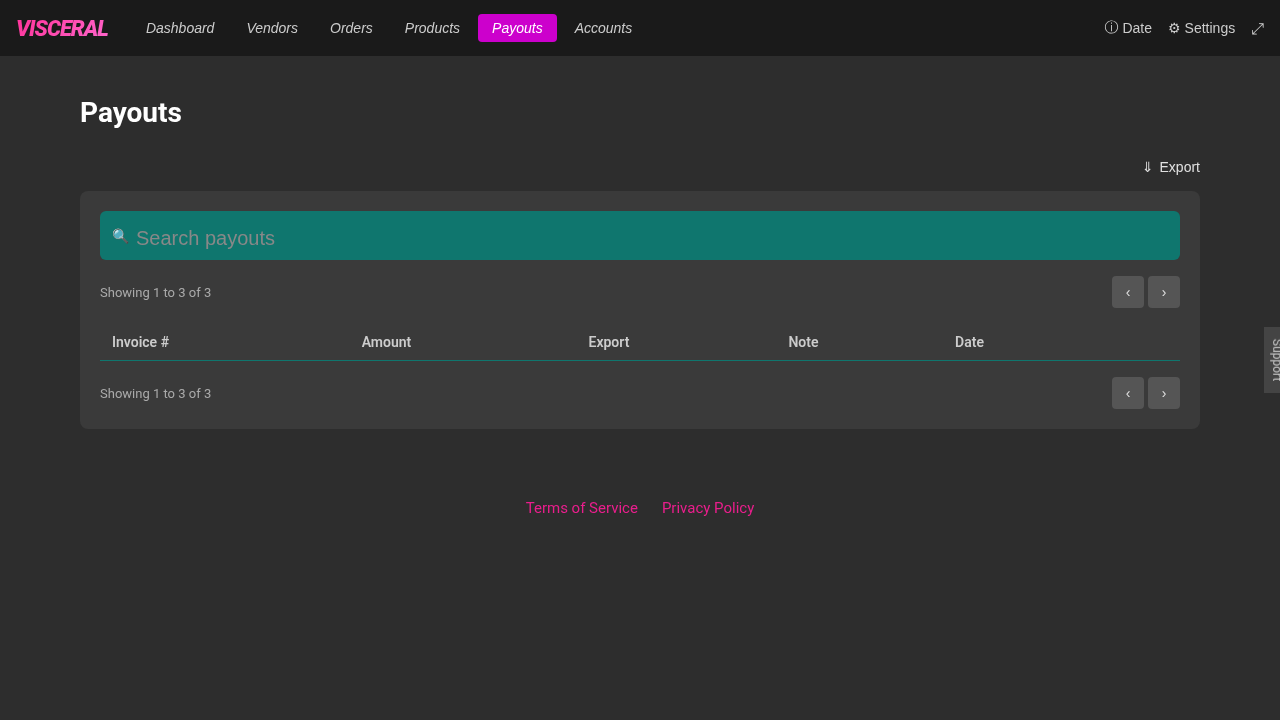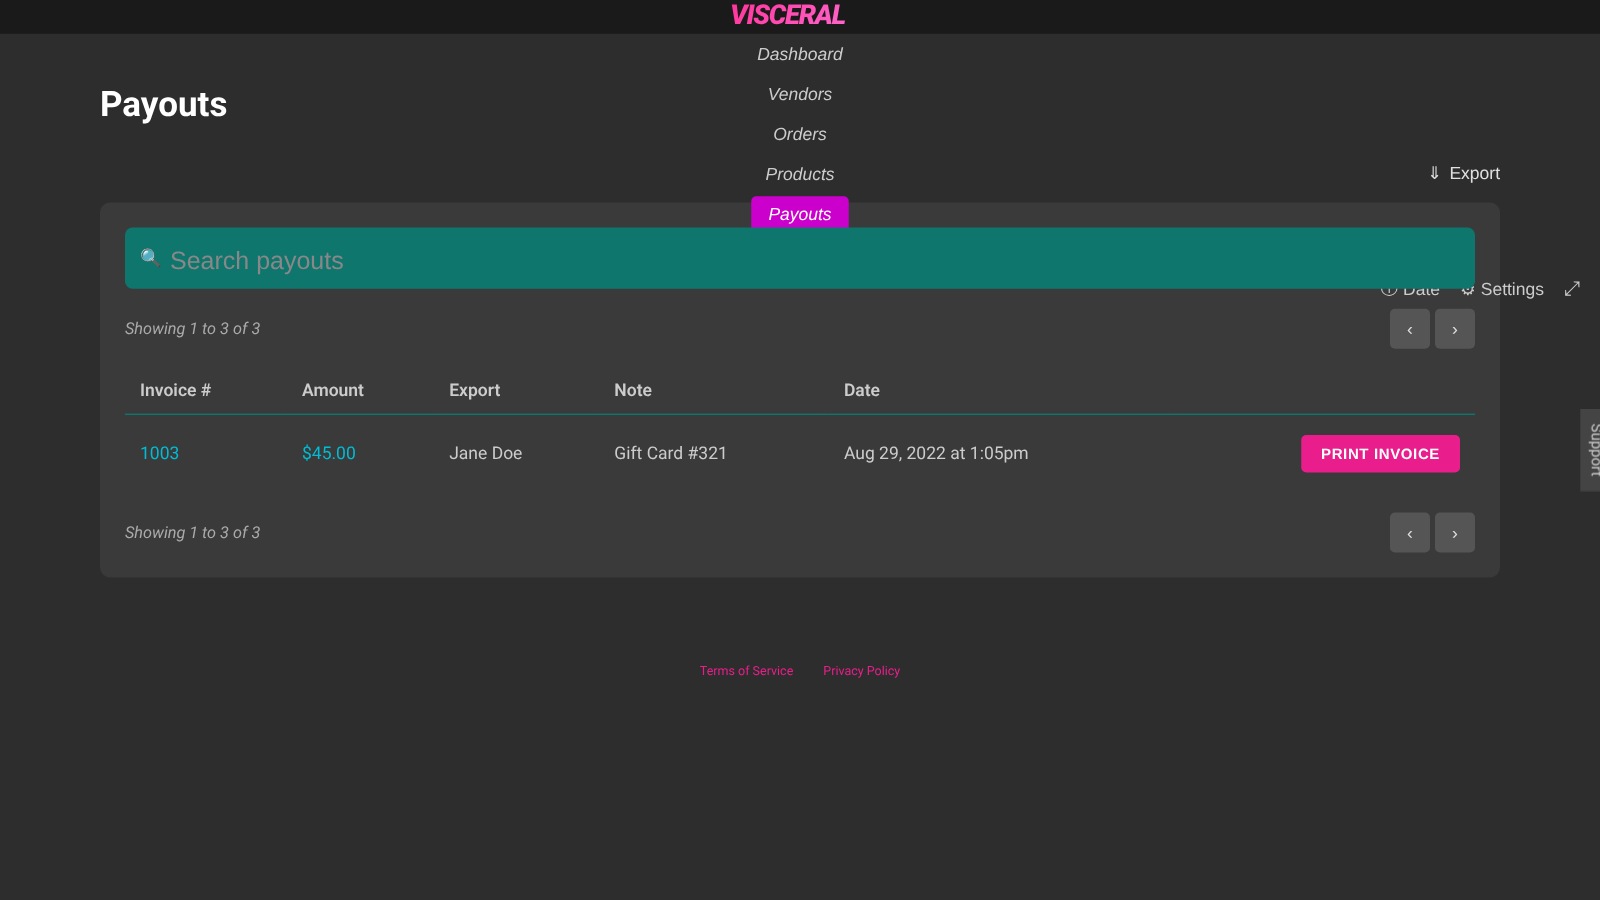--- a/index.html
+++ b/index.html
@@ -10,24 +10,23 @@
       min-height: 720px;
       width: 1280px;
       overflow: hidden;
     }
 
     
     nav {
       background-color: #1a1a1a;
       display: flex;
       align-items: center;
-      height: 27px;
+      height: 56px;
       padding: 0 16px;
       gap: 4px;
-      flex-direction: column;
     }
     .logo {
       margin-right: 20px;
       font-size: 22px;
       font-weight: 900;
       font-style: italic;
       background: linear-gradient(135deg, #ff3399, #ff66cc);
       -webkit-background-clip: text;
       -webkit-text-fill-color: transparent;
       letter-spacing: -1px;
@@ -144,21 +143,20 @@
     
     .pagination-row {
       display: flex;
       align-items: center;
       justify-content: space-between;
       margin-bottom: 16px;
     }
     .showing-text {
       font-size: 13px;
       color: #aaa;
-      font-style: italic;
     }
     .pagination-btns {
       display: flex;
       gap: 4px;
     }
     .page-btn {
       background: #555;
       border: none;
       color: #e0e0e0;
       width: 32px;
@@ -217,21 +215,21 @@
     
     footer {
       text-align: center;
       padding: 30px;
       display: flex;
       justify-content: center;
       gap: 24px;
     }
     .footer-link {
       color: #e91e8c;
-      font-size: 10px;
+      font-size: 15px;
       cursor: pointer;
       text-decoration: none;
     }
   </style>
 </head>
 <body>
 
 <nav>
   <div class="logo">VISCERAL</div>
 
@@ -287,30 +285,20 @@
         <tr>
           <th>Invoice #</th>
           <th>Amount</th>
           <th>Export</th>
           <th>Note</th>
           <th>Date</th>
           <th></th>
         </tr>
       </thead>
       <tbody id="table-body">
-          <tr>
-      <td><a class="invoice-link">1003</a></td>
-      <td class="amount-cell">$45.00</td>
-      <td>Jane Doe</td>
-      <td>Gift Card #321</td>
-      <td>Aug 29, 2022 at 1:05pm</td>
-      <td style="text-align:right;">
-        <button class="print-btn">PRINT INVOICE</button>
-      </td>
-    </tr>
         </tbody>
     </table>
 
     <div class="pagination-row" style="margin-top:16px; margin-bottom:0;">
       <span class="showing-text">Showing 1 to 3 of 3</span>
       <div class="pagination-btns">
         <button class="page-btn">‹</button>
         <button class="page-btn">›</button>
       </div>
     </div>

